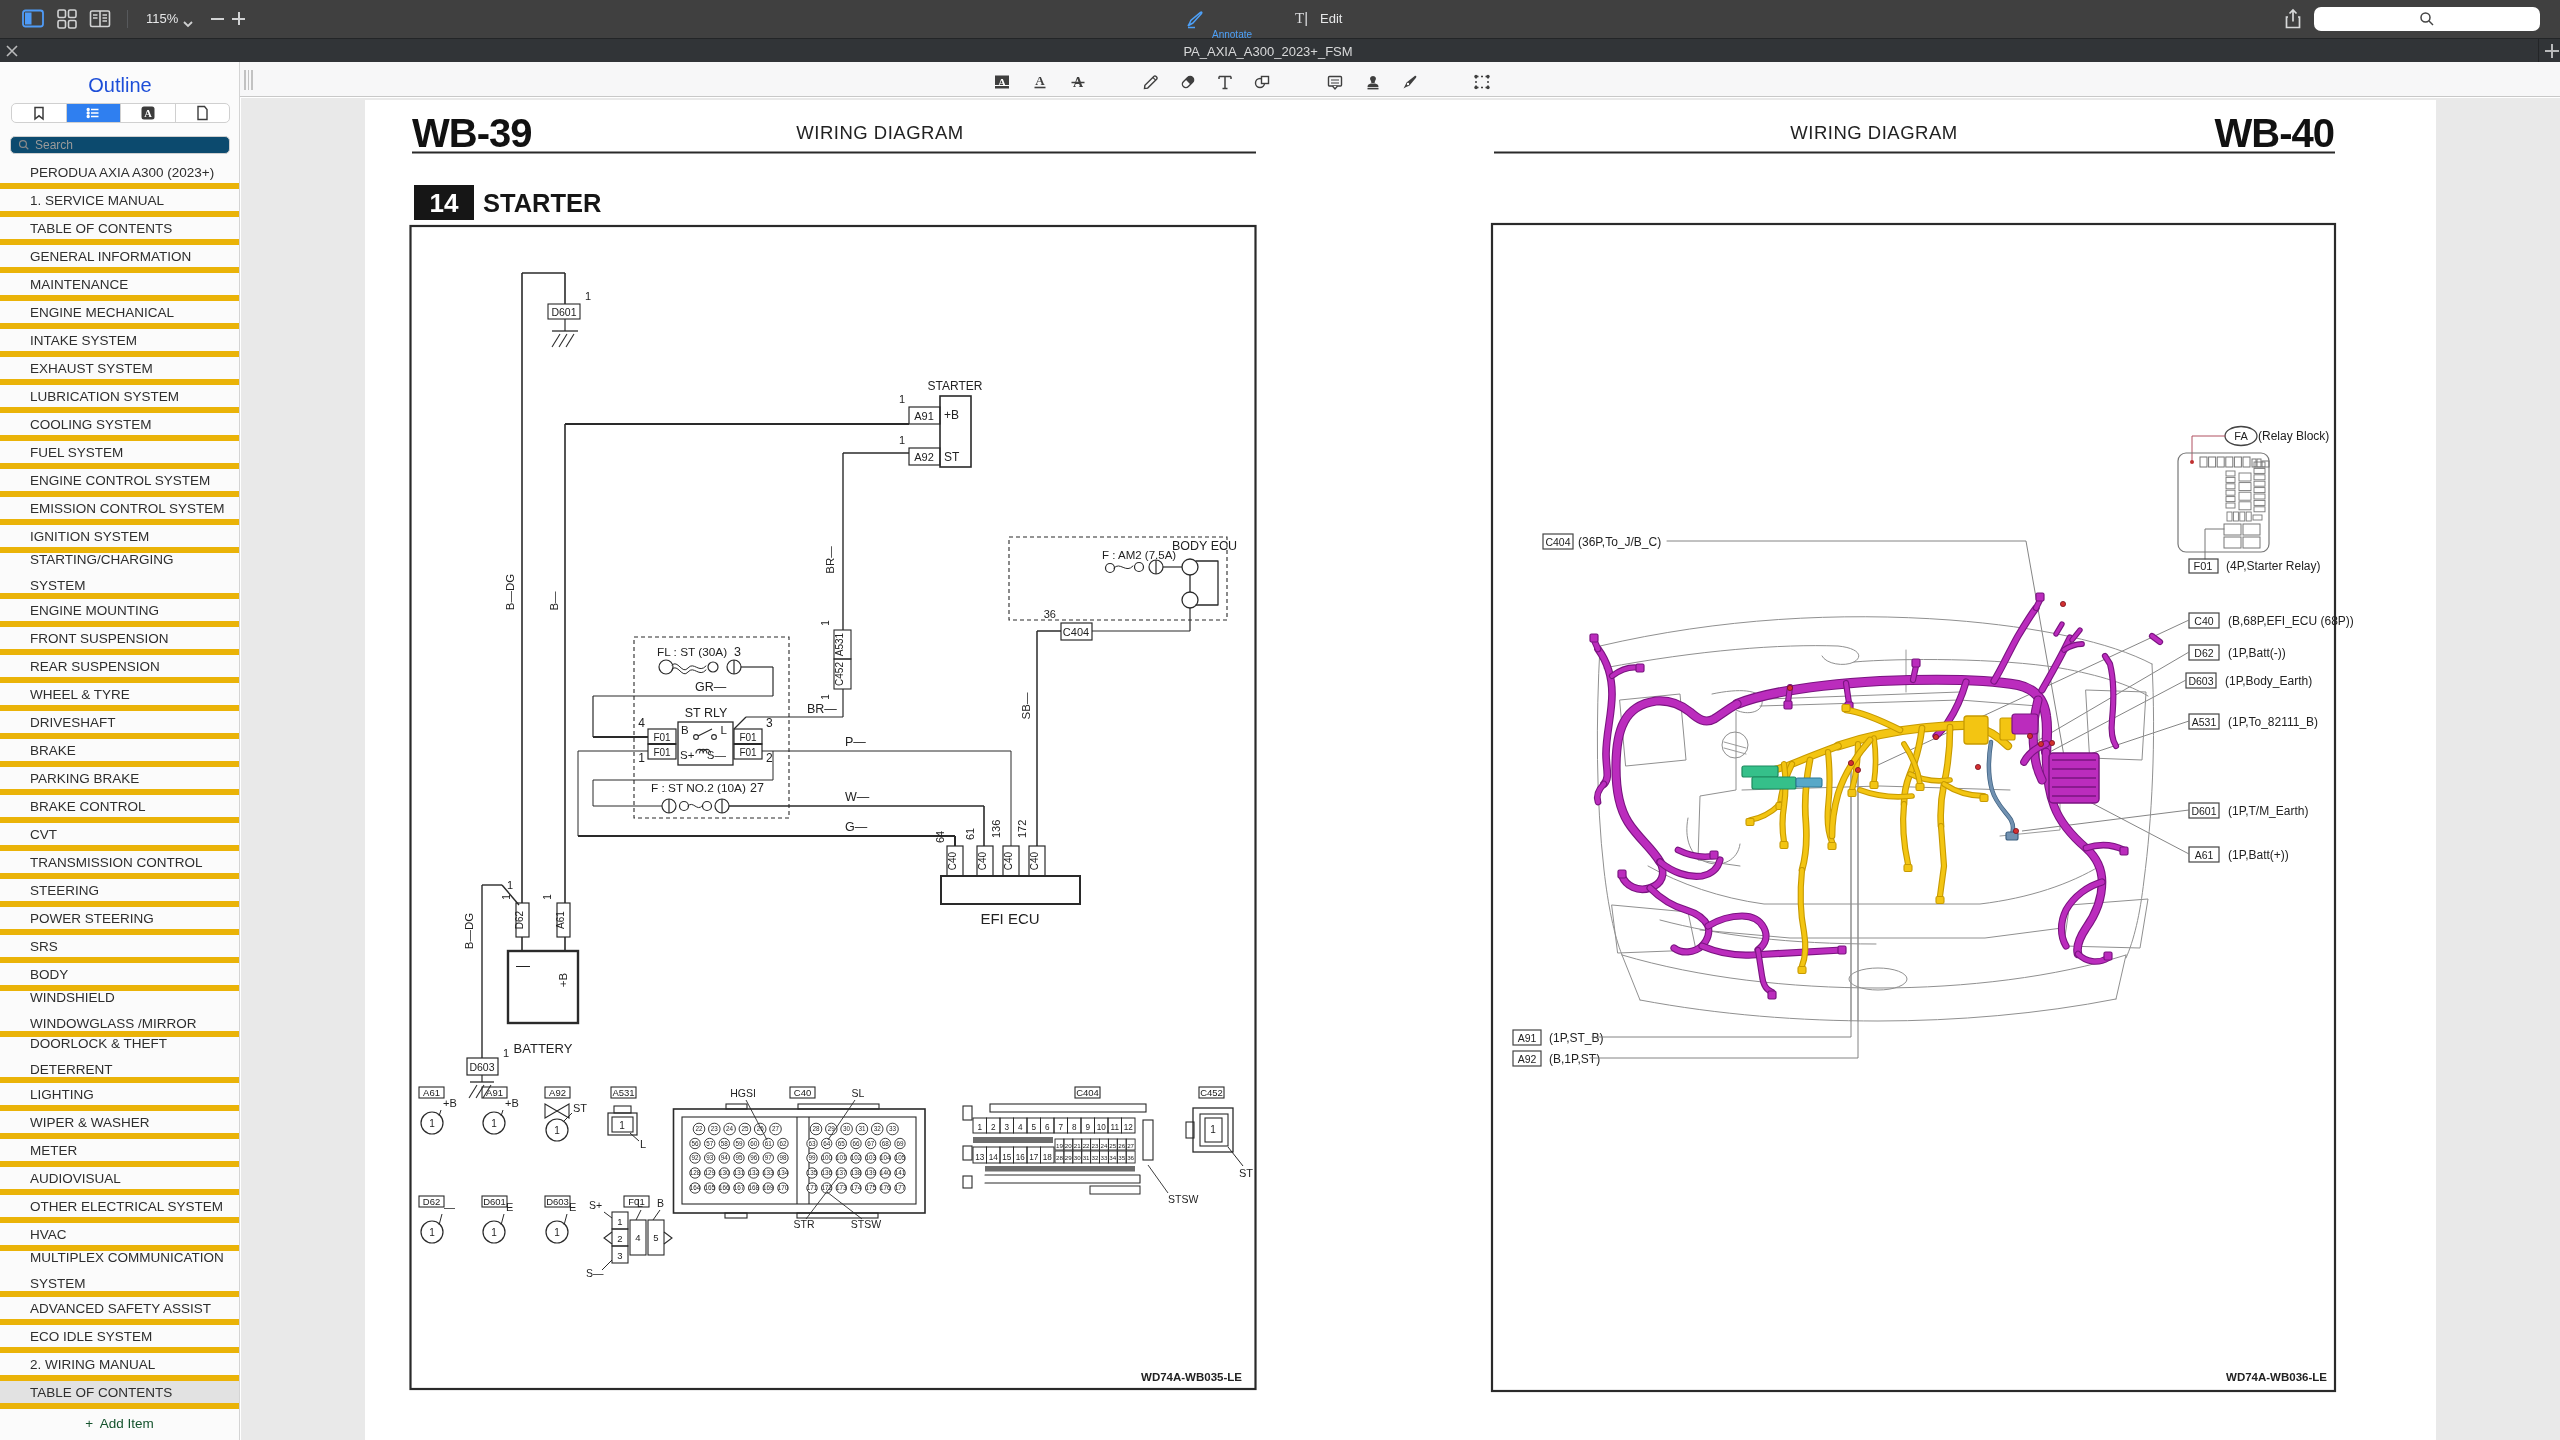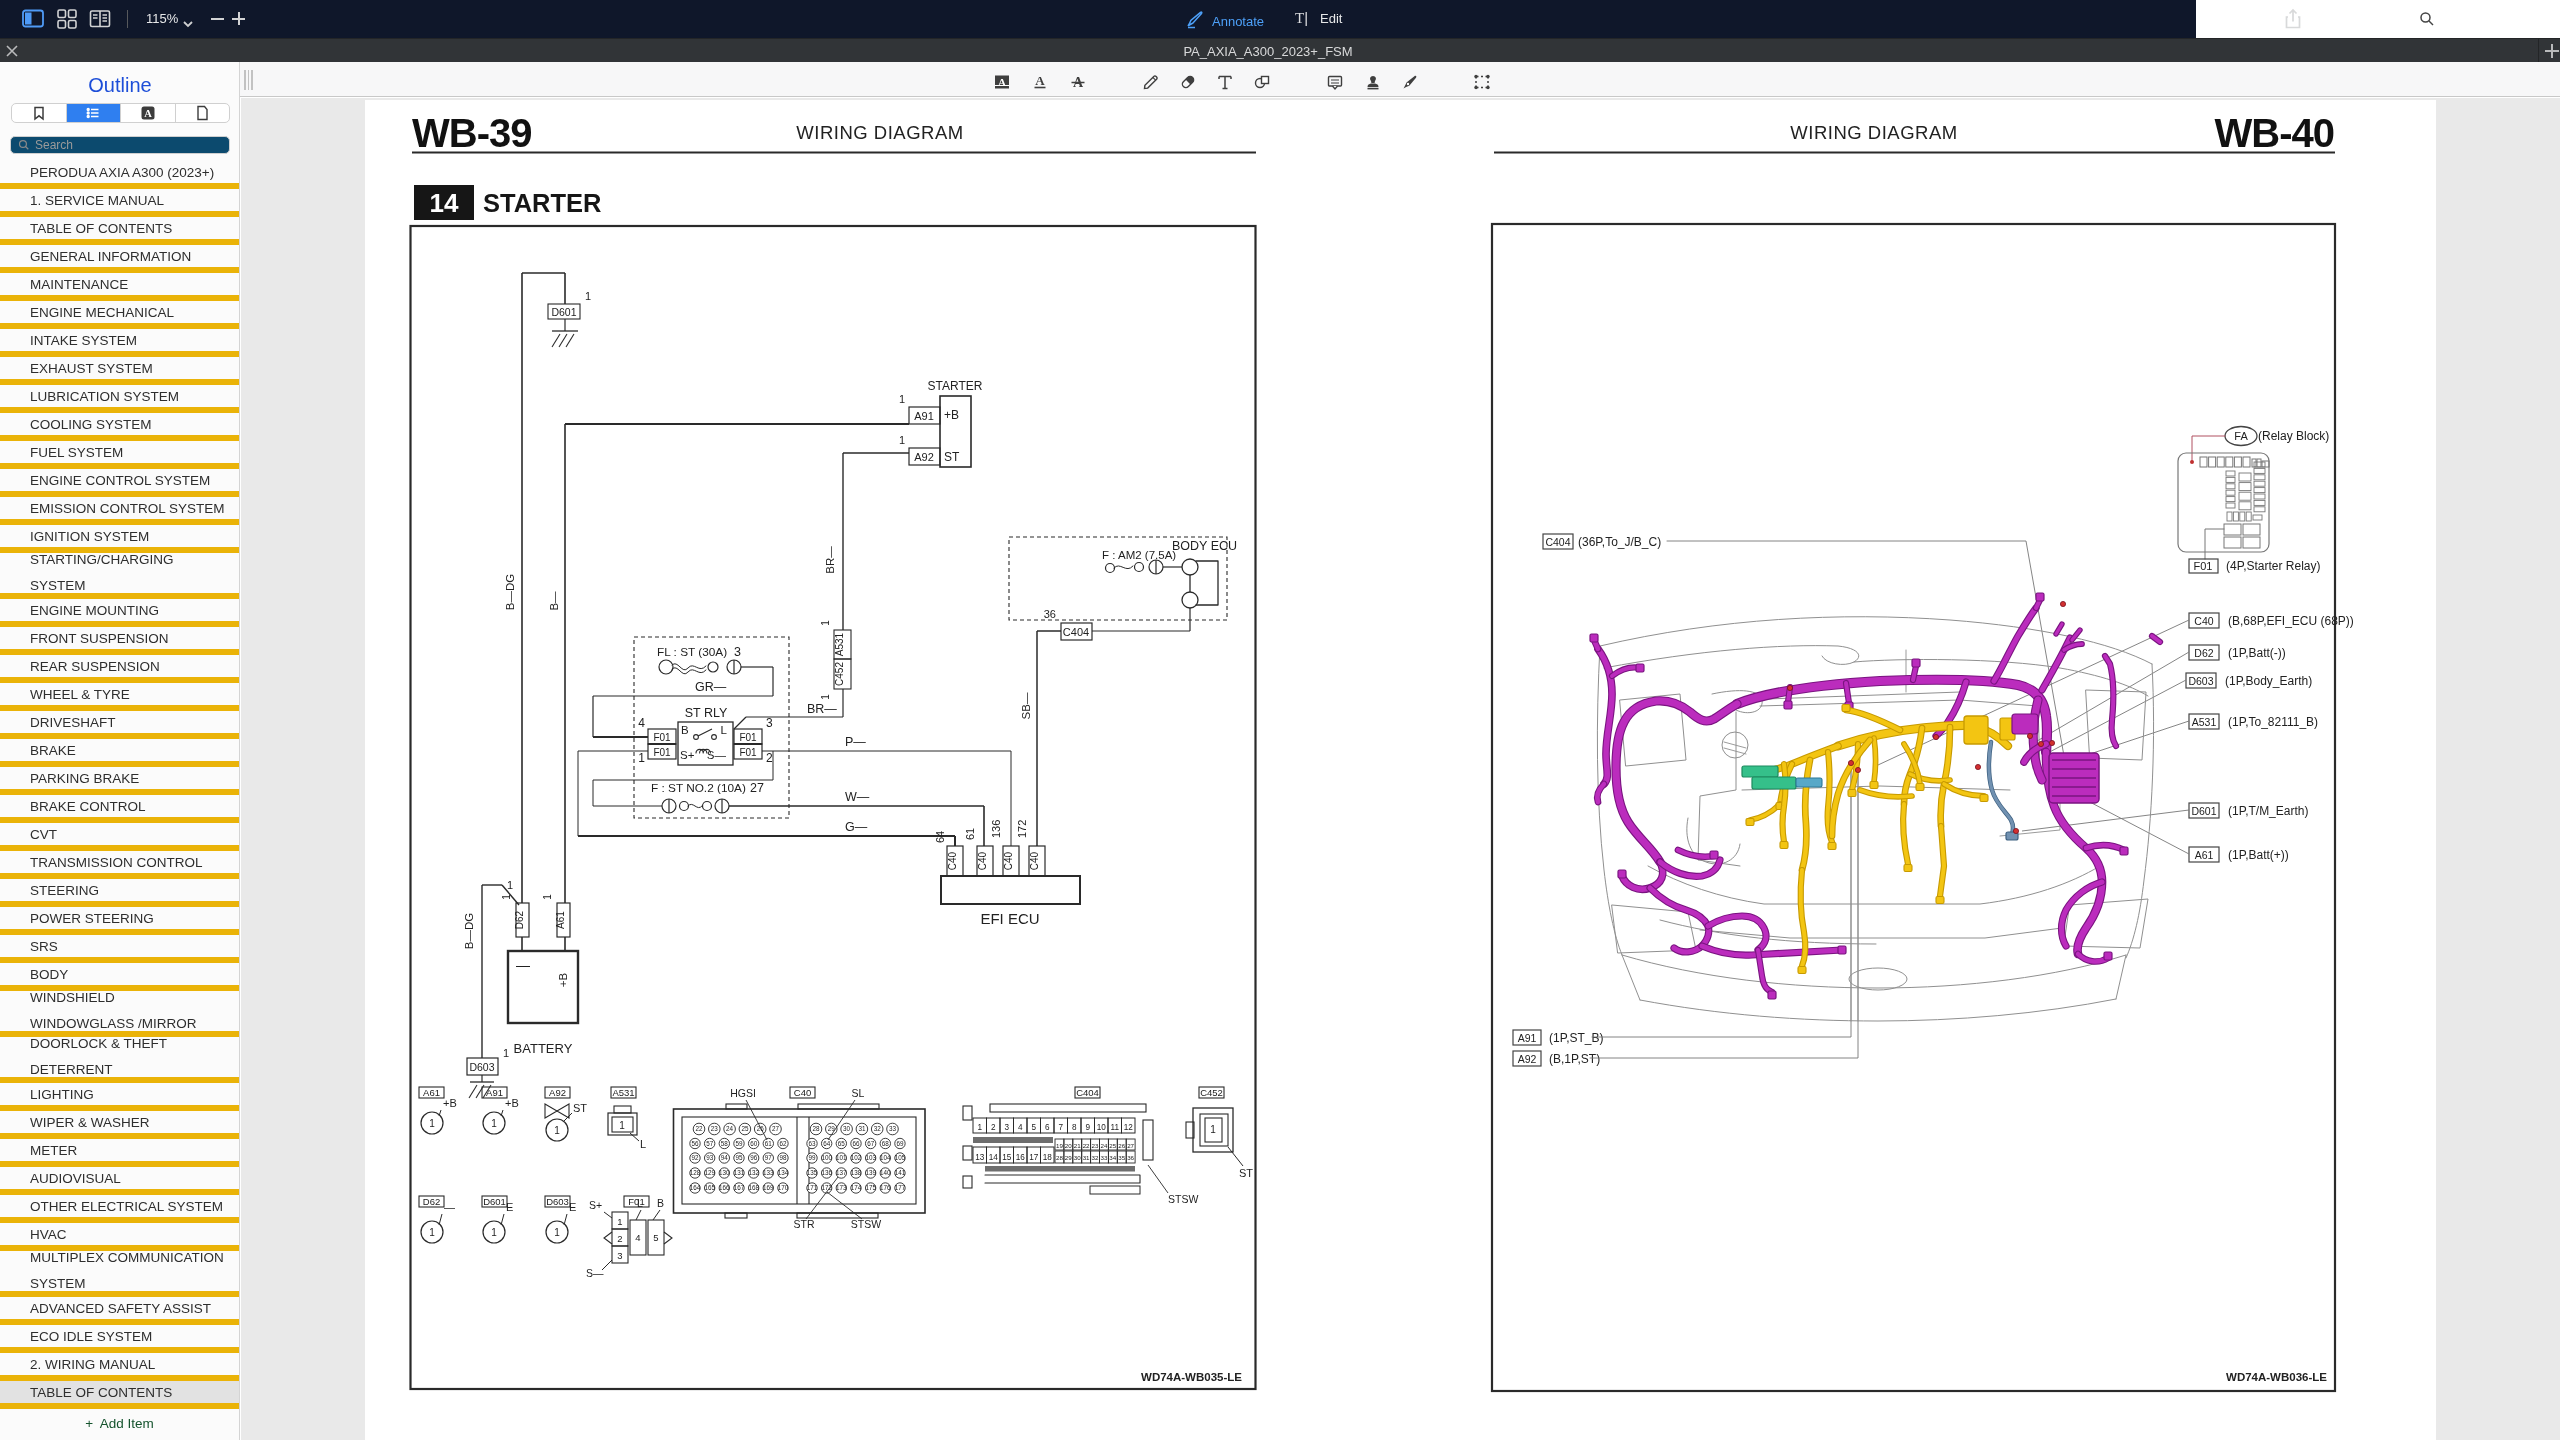--- a/index.html
+++ b/index.html
@@ -1,16 +1,16 @@
 <!DOCTYPE html>
 <html><head><meta charset="utf-8"><style>
 * { margin:0; padding:0; box-sizing:border-box; }
 html,body { width:2560px; height:1440px; overflow:hidden; font-family:"Liberation Sans",sans-serif; }
 .abs { position:absolute; }
-#topbar { position:absolute; left:0; top:0; width:2196px; height:38px; background:#0f172a; }
+#topbar { position:absolute; left:0; top:0; width:2560px; height:38px; background:#404040; }
 #tabbar { position:absolute; left:0; top:38px; width:2560px; height:24px; background:#313437; border-top:1px solid #232527; }
 #annobar { position:absolute; left:240px; top:62px; width:2320px; height:35px; background:#f7f7f8; border-bottom:1px solid #c8c8c8; }
 #sidebar { position:absolute; left:0; top:62px; width:240px; height:1378px; background:#fbfbfb; border-right:1px solid #d4d4d4; }
 #canvas { position:absolute; left:241px; top:98px; width:2319px; height:1342px; background:#e9e9e9; }
 #page { position:absolute; left:365px; top:100px; width:2071px; height:1340px; background:#ffffff; }
 .tbtxt { color:#e6e7e8; font-size:13px; }
 .sit { position:relative; padding:0 10px 0 30px; height:28px; display:flex; align-items:center; font-size:13.5px; color:#2e2e2e; border-bottom:6px solid #eab308; white-space:nowrap; overflow:hidden; }
 .sit2 { height:46px; white-space:normal; line-height:26px; }
 .seg { position:absolute; top:41px; left:11px; width:219px; height:20px; display:flex; border:1px solid #d0d0d0; border-radius:5px; background:#fff; overflow:hidden; }
 .seg > div { flex:1; display:flex; align-items:center; justify-content:center; border-right:1px solid #d0d0d0; }
@@ -48,21 +48,21 @@
       </svg></div>
   <div class="abs" style="left:211px;top:18px;width:13px;height:2px;background:#d2d3d4"></div>
   <div class="abs" style="left:232px;top:12px;width:13px;height:13px">
     <div style="position:absolute;left:0;top:5.5px;width:13px;height:2px;background:#d2d3d4"></div>
     <div style="position:absolute;left:5.5px;top:0;width:2px;height:13px;background:#d2d3d4"></div>
   </div>
   <svg class="abs" style="left:1186px;top:9px" width="22" height="20" viewBox="0 0 22 20">
       <path d="M2,17 C4,15.5 5,15 7,14 L15.5,4.5 C16.3,3.5 15.5,2.7 14.5,3.4 L4.8,11.5 C4,13.5 3.5,14.8 2,17 Z" fill="none" stroke="#4da0f8" stroke-width="1.5"></path>
       <path d="M2,18.5 H9" stroke="#4da0f8" stroke-width="1.5"></path>
     </svg>
-  <div class="abs" style="left:1212px;top:14px;font-size:13px;color:#4da0f8">Annotate</div>
+  <div class="abs" style="left:1212px;top:29px;font-size:10px;color:#4da0f8">Annotate</div>
   <div class="abs" style="left:1295px;top:9px;color:#dcdddf;font-size:15px;font-family:'Liberation Serif',serif">T<span style="font-family:'Liberation Sans',sans-serif">|</span></div>
   <div class="abs tbtxt" style="left:1320px;top:11px">Edit</div>
   <div class="abs" style="left:2282px;top:8px"><svg width="22" height="22" viewBox="0 0 22 22" style="" fill="none">
         <g stroke="#d8d9da" stroke-width="1.7" fill="none">
           <path d="M6,9 H4.5 V19.5 H17.5 V9 H16"></path>
           <path d="M11,13.5 V2.5 M7.5,5.5 L11,2 L14.5,5.5"></path>
         </g>
       </svg></div>
   <div class="abs" style="left:2314px;top:7px;width:226px;height:24px;background:#ffffff;border-radius:7px">
     <svg style="position:absolute;left:105px;top:4px" width="16" height="16" viewBox="0 0 16 16">

